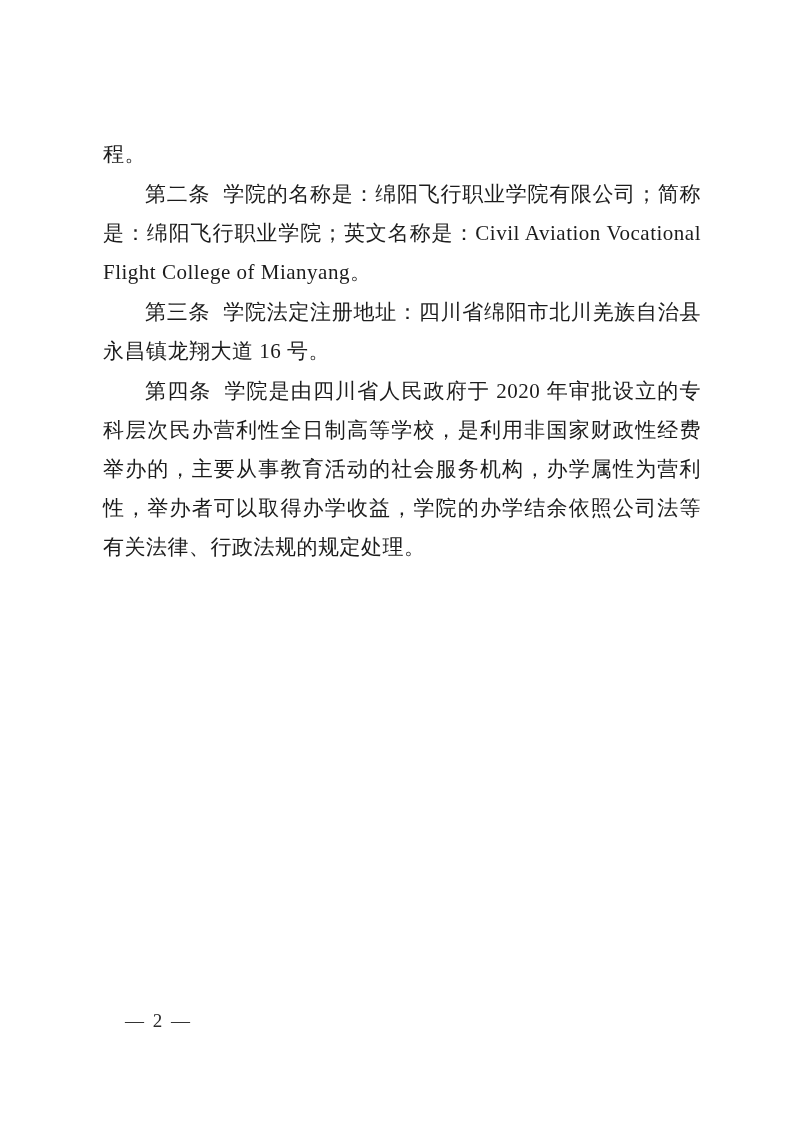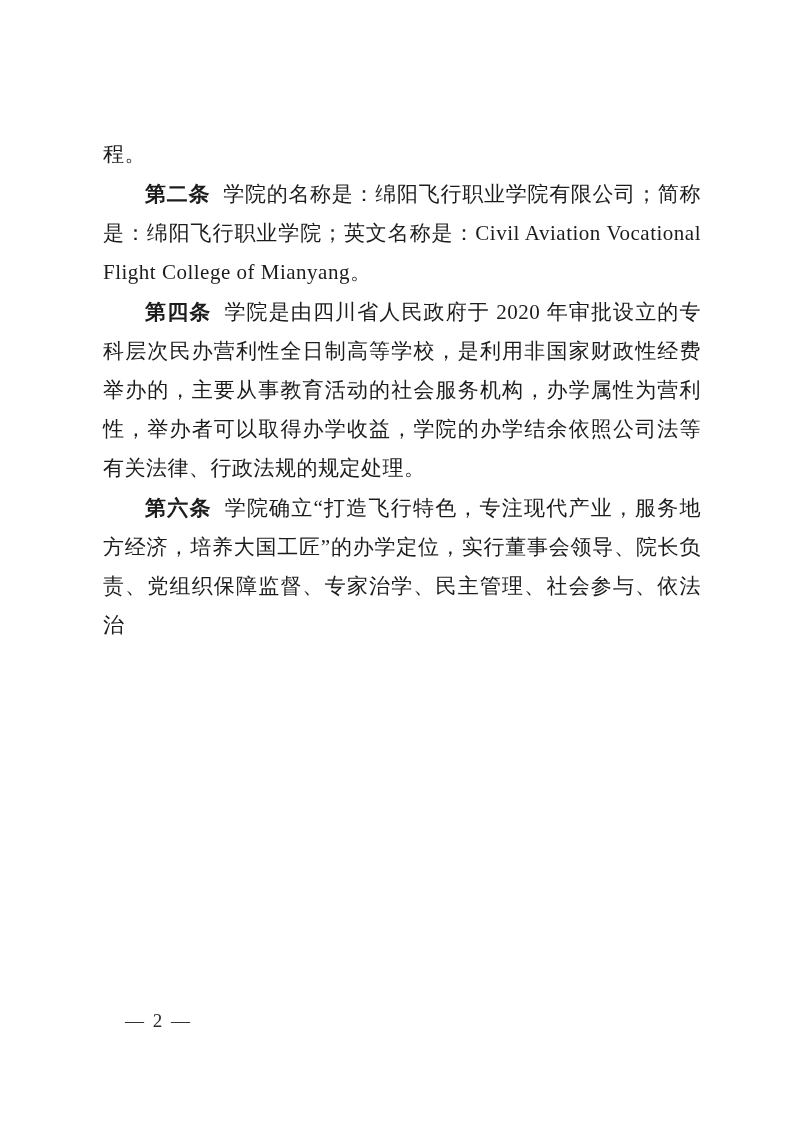--- a/index.html
+++ b/index.html
@@ -27,21 +27,21 @@
     letter-spacing: 0.5px;
   }
   .doc-body p {
     margin: 0;
     padding: 0;
   }
   .doc-body p.indent {
     text-indent: 2em;
   }
   .article-num {
-    font-weight: 700;
+    font-weight: 400;
     font-family: "Liberation Sans", "DejaVu Sans", sans-serif;
   }
   .article-num:not(:empty) {
     margin-right: 0.62em;
   }
   .page-footer {
     position: absolute;
     top: 1008px;
     left: 125px;
     font-size: 19px;
@@ -59,27 +59,27 @@
   <div class="doc-body">
 
     <p>
       <strong class="article-num"></strong><span>程。</span>
     </p>
 
     <p class="indent">
       <strong class="article-num">第二条</strong><span>学院的名称是：绵阳飞行职业学院有限公司；简称是：绵阳飞行职业学院；英文名称是：Civil Aviation Vocational Flight College of Mianyang。</span>
     </p>
 
+    <p class="indent">
+      <strong class="article-num">第三条</strong><span>学院法定注册地址：四川省绵阳市北川羌族自治县永昌镇龙翔大道 16 号。</span>
+    </p>
 
     <p class="indent">
       <strong class="article-num">第四条</strong><span>学院是由四川省人民政府于 2020 年审批设立的专科层次民办营利性全日制高等学校，是利用非国家财政性经费举办的，主要从事教育活动的社会服务机构，办学属性为营利性，举办者可以取得办学收益，学院的办学结余依照公司法等有关法律、行政法规的规定处理。</span>
     </p>
 
 
-    <p class="indent">
-      <strong class="article-num">第六条</strong><span>学院确立“打造飞行特色，专注现代产业，服务地方经济，培养大国工匠”的办学定位，实行董事会领导、院长负责、党组织保障监督、专家治学、民主管理、社会参与、依法治</span>
-    </p>
 
   </div>
 
   <div class="page-footer">— 2 —</div>
 
 </div>
 
 </body></html>

